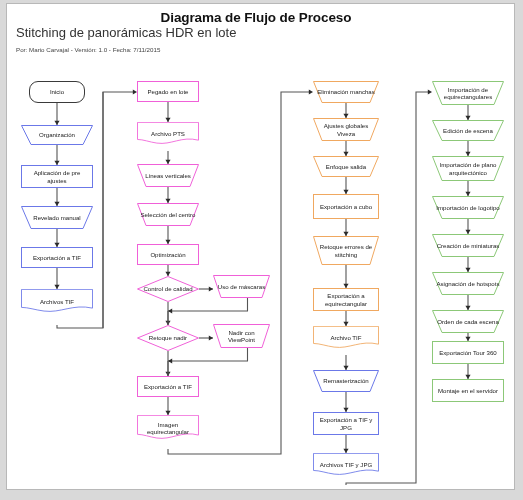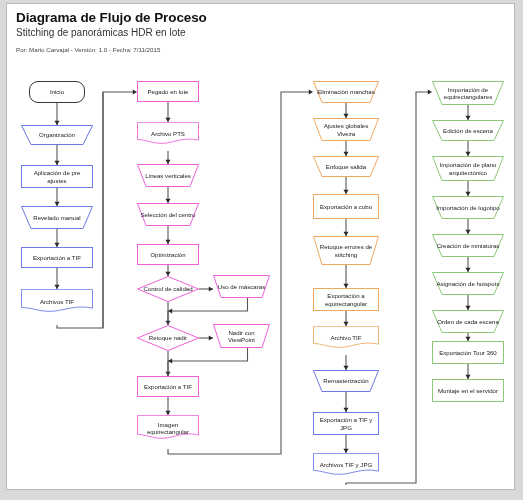--- a/index.html
+++ b/index.html
@@ -15,24 +15,24 @@
     width:509px;height:487px;
     background:#ffffff;
     border:1px solid #b8b8b8;
     box-sizing:border-box;
     overflow:hidden;
   }
   
   #header{position:absolute;left:9px;top:6px;width:480px;}
   #doc-title{
     font-size:13.5px;font-weight:bold;color:#111;
-    letter-spacing:-0.1px;line-height:15px;margin:0;
+    letter-spacing:-0.1px;line-height:15px;margin:0;text-align:center;
   }
   #doc-subtitle{
-    font-size:10px;color:#333;margin:3px 0 0 0;line-height:9px;
+    font-size:13px;color:#333;margin:3px 0 0 0;line-height:9px;
   }
   #doc-meta{
     font-size:6.2px;color:#444;margin:9px 0 0 0;line-height:8px;
   }
   
   #canvas{position:absolute;left:0;top:0;width:509px;height:487px;}
   svg#wires{position:absolute;left:0;top:0;width:509px;height:487px;
     pointer-events:none;}
   
   .n-rect{border:1px solid currentColor;}

